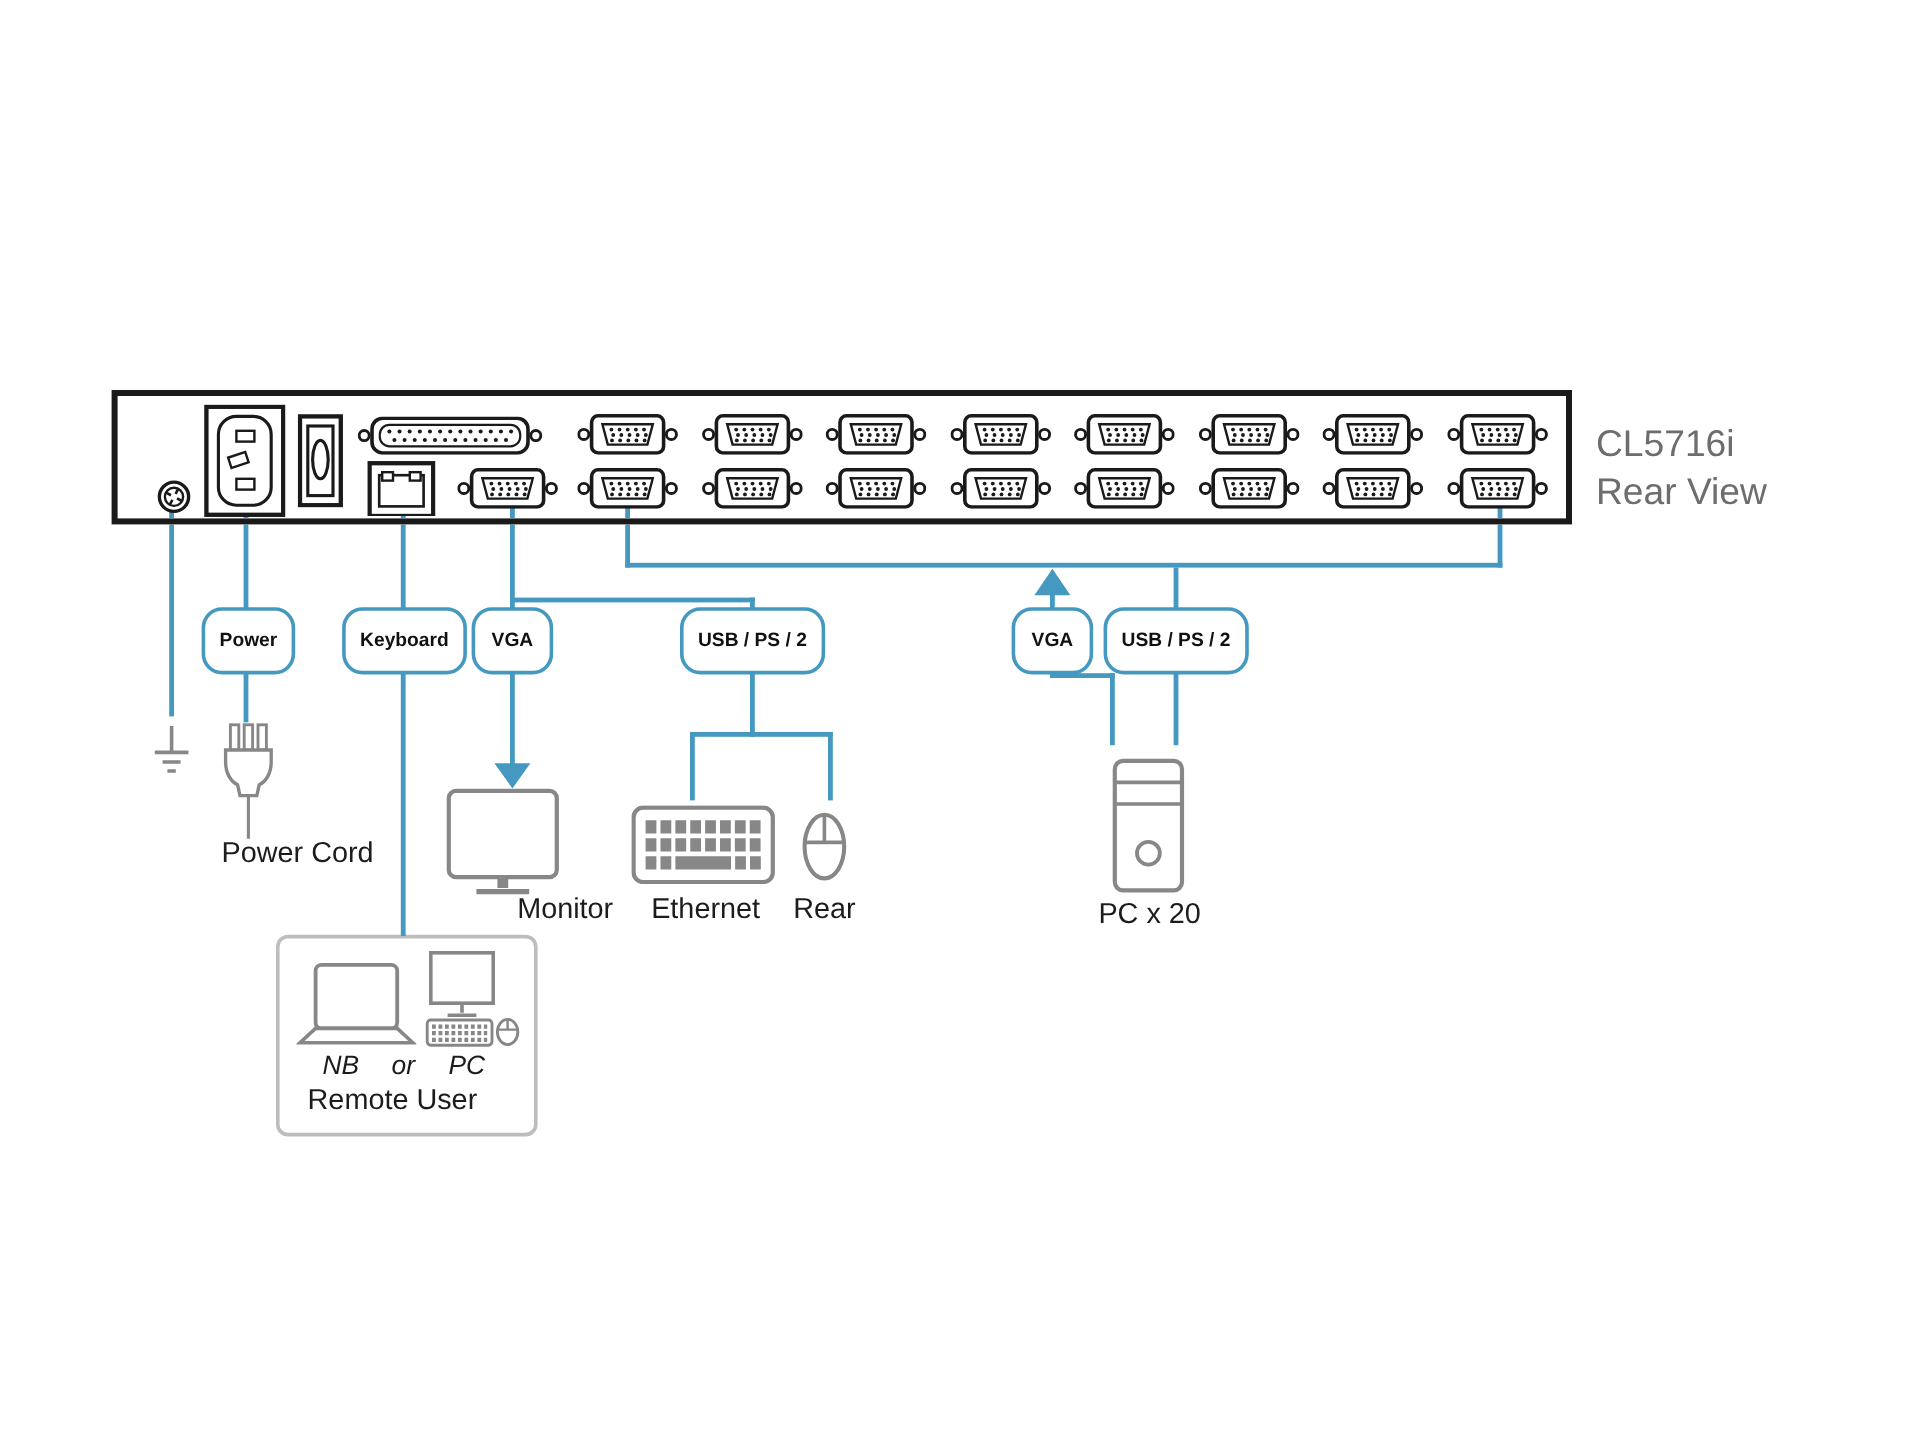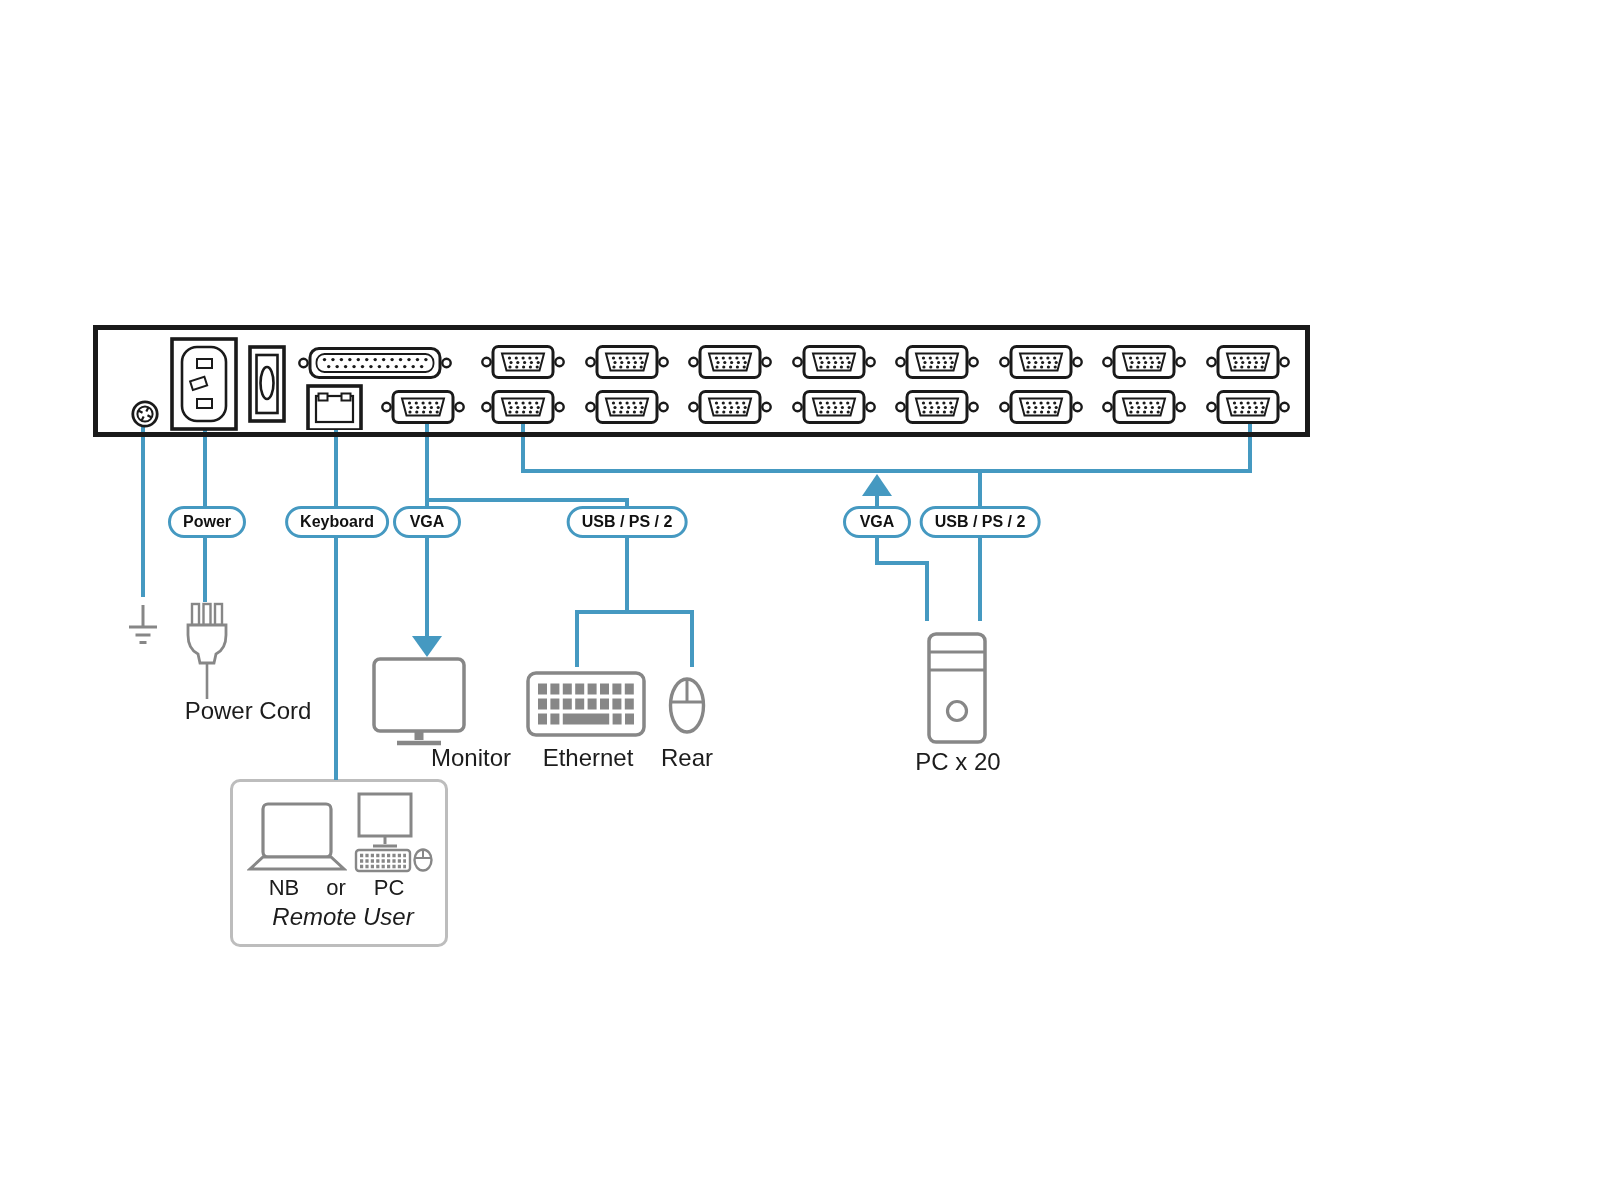--- a/index.html
+++ b/index.html
@@ -15,26 +15,26 @@
   .icon{line-height:0;color:var(--gray);}
   
   .bl{position:absolute;background:var(--accent);z-index:1;}
   .arrow-down{position:absolute;width:0;height:0;border-left:15px solid transparent;
               border-right:15px solid transparent;border-top:21px solid var(--accent);z-index:1;}
   .arrow-up{position:absolute;width:0;height:0;border-left:15px solid transparent;
             border-right:15px solid transparent;border-bottom:22px solid var(--accent);z-index:1;}
   
   .pill{position:absolute;transform:translateX(-50%);top:506px;z-index:3;
         background:#fff;border:3px solid var(--accent);border-radius:17px;
-        padding:2px 12px;font-size:16px;font-weight:bold;color:#111;
+        padding:14px 12px;font-size:16px;font-weight:bold;color:#111;
         line-height:22px;white-space:nowrap;text-align:center;min-width:38px;box-sizing:content-box;}
   
   .cap{position:absolute;transform:translateX(-50%);color:#1c1c1c;font-size:24px;
        white-space:nowrap;z-index:1;}
-  .cap.small{font-size:22px;}
+  .cap.small{font-size:22px;font-style:italic;}
   
   #remote-box{position:absolute;left:230px;top:779px;width:218px;height:168px;
               border:3px solid var(--boxborder);border-radius:10px;background:#fff;
               box-sizing:border-box;z-index:0;}
   #title{position:absolute;left:1330px;top:350px;color:var(--titlegray);
          font-size:31px;line-height:40px;z-index:1;}
 </style>
 </head>
 <body>
 
@@ -492,20 +492,24 @@
           <circle cx="50.4" cy="17.5" r="1.6" fill="currentColor"></circle>
           <circle cx="57.2" cy="17.5" r="1.6" fill="currentColor"></circle>
  <circle cx="29" cy="22" r="1.6" fill="currentColor"></circle>
           <circle cx="35.8" cy="22" r="1.6" fill="currentColor"></circle>
           <circle cx="42.6" cy="22" r="1.6" fill="currentColor"></circle>
           <circle cx="49.4" cy="22" r="1.6" fill="currentColor"></circle>
           <circle cx="56.2" cy="22" r="1.6" fill="currentColor"></circle>
 </svg></span>
     </div>
 
+  <div id="title">
+    <div>CL5716i</div>
+    <div>Rear View</div>
+  </div>
 
   <div class="pill" style="left:207px;">Power</div>
   <div class="pill" style="left:337px;">Keyboard</div>
   <div class="pill" style="left:427px;">VGA</div>
   <div class="pill" style="left:627px;">USB / PS / 2</div>
   <div class="pill" style="left:877px;">VGA</div>
   <div class="pill" style="left:980px;">USB / PS / 2</div>
 
   <span class="abs icon" style="left:119px;top:603px;">
     <svg width="48" height="48" viewBox="0 0 48 48" stroke="currentColor" stroke-width="3" fill="none">
@@ -578,15 +582,15 @@
   </span>
 
   <div class="cap" style="left:208px;top:697px;margin-left:40px;">Power Cord</div>
   <div class="cap" style="left:423px;top:744px;margin-left:48px;">Monitor</div>
   <div class="cap" style="left:588px;top:744px;">Ethernet</div>
   <div class="cap" style="left:687px;top:744px;">Rear</div>
   <div class="cap" style="left:958px;top:748px;">PC x 20</div>
   <div class="cap small" style="left:284px;top:875px;">NB</div>
   <div class="cap small" style="left:336px;top:875px;">or</div>
   <div class="cap small" style="left:389px;top:875px;">PC</div>
-  <div class="cap" style="left:343px;top:903px;font-style:italic;">Remote User</div>
+  <div class="cap" style="left:327px;top:903px;">Remote User</div>
 
 </div>
 
 </body></html>

